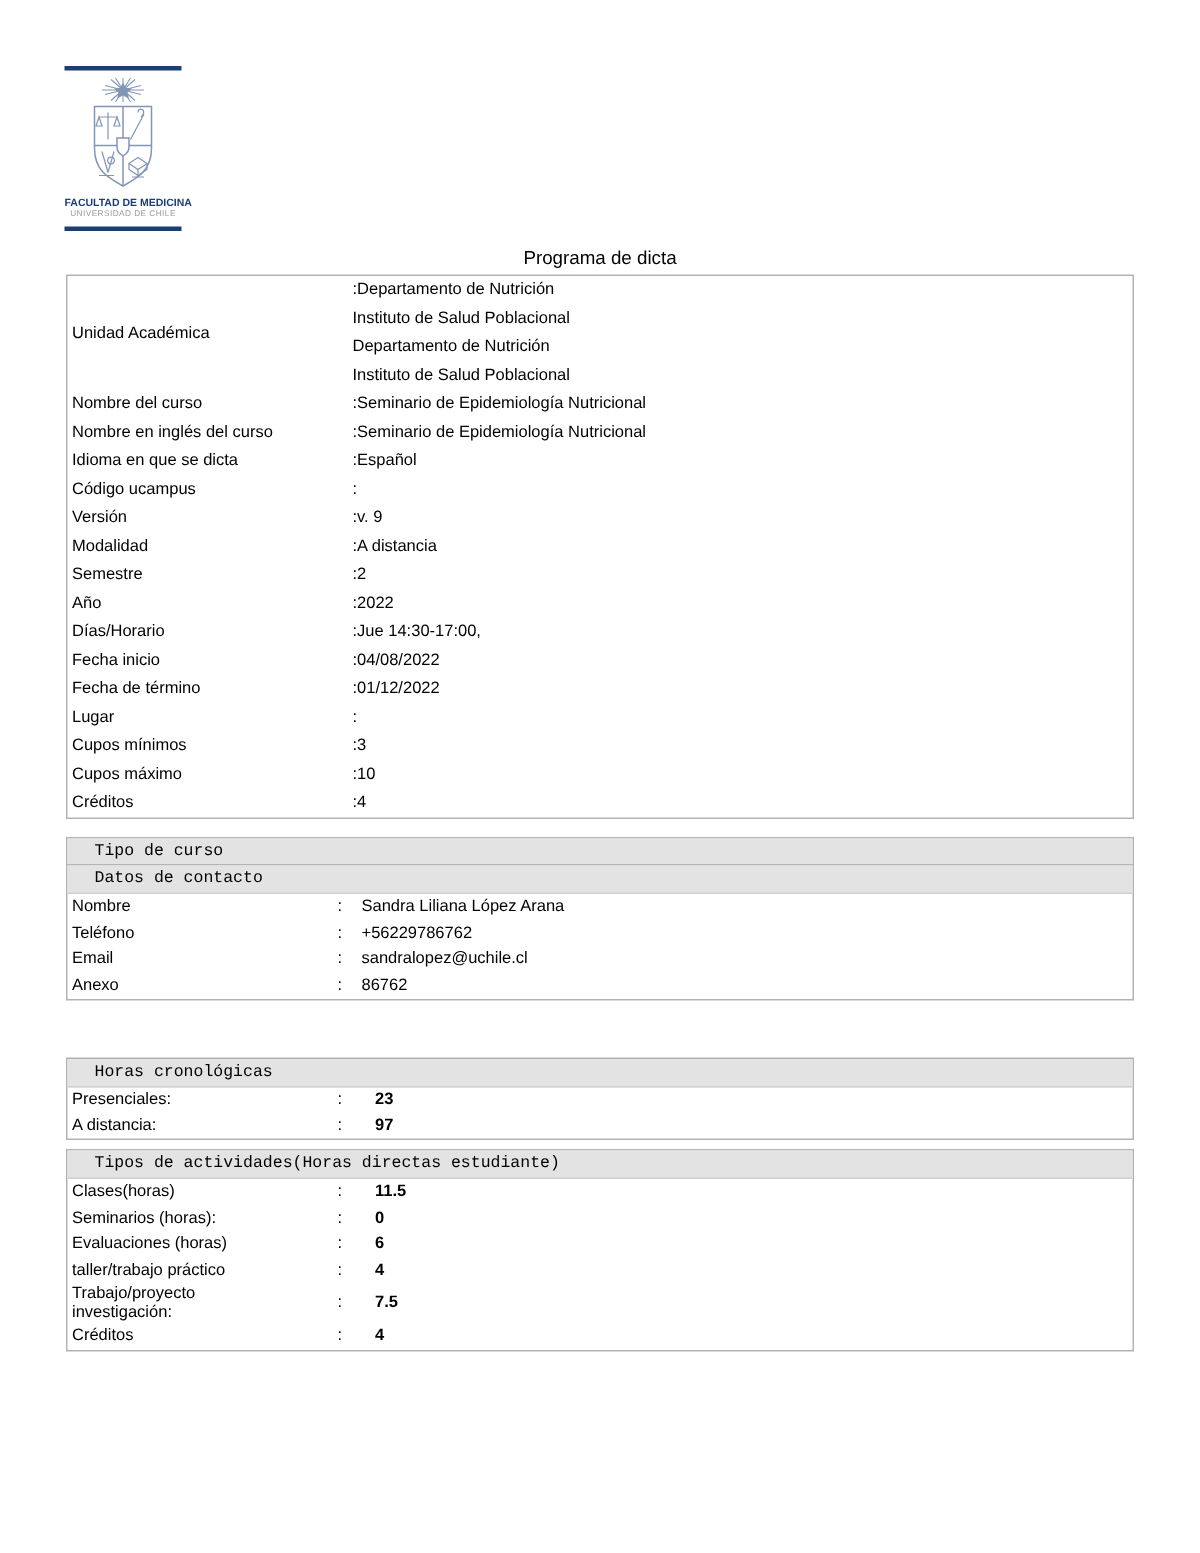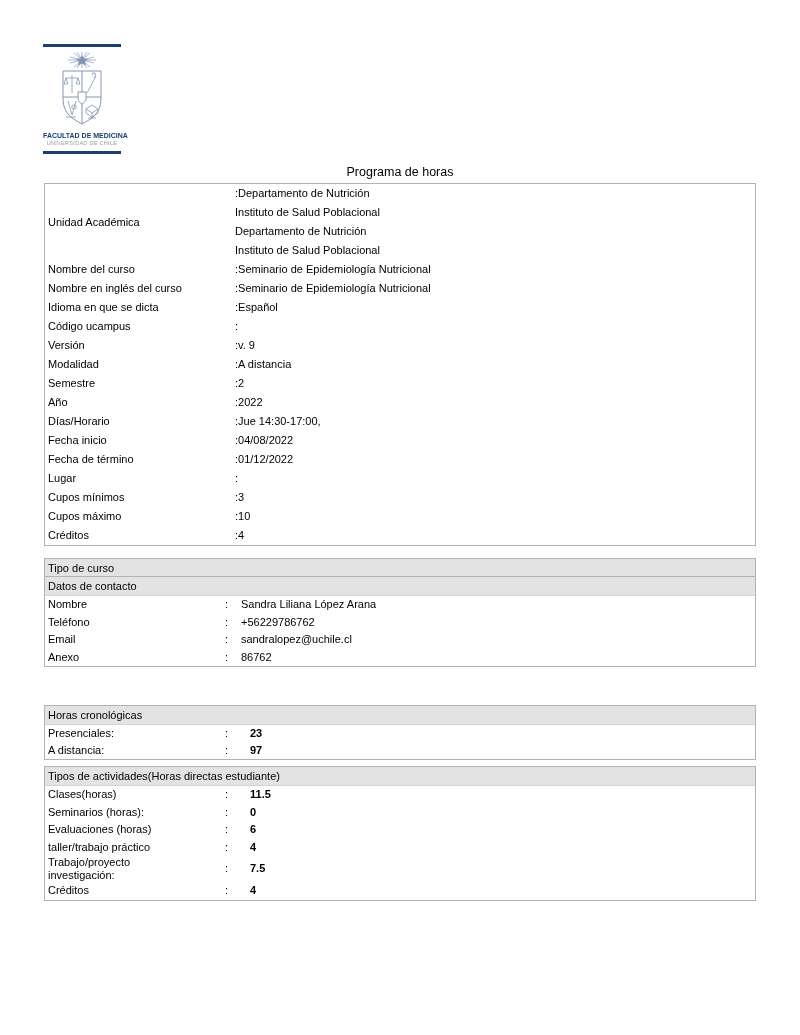--- a/index.html
+++ b/index.html
@@ -20,21 +20,21 @@
   .title{position:absolute;top:163px;left:0;width:800px;text-align:center;font-size:12.5px;line-height:18px;}
   
   .t1{position:absolute;left:44px;top:183px;width:712px;box-sizing:border-box;
       border:1px solid #b3b3b3;background:#fff;font-size:11px;}
   .t1 .row{display:flex;align-items:center;}
   .t1 .label{flex:0 0 190px;box-sizing:border-box;padding-left:3px;line-height:19px;}
   .t1 .value{flex:1;line-height:19px;white-space:pre-line;}
   
   .sec{position:absolute;left:44px;width:712px;box-sizing:border-box;
        border:1px solid #b3b3b3;background:#fff;font-size:11px;}
-  .sechdr{background:#e3e3e3;border-bottom:1px solid #d2d2d2;line-height:18px;height:18px;padding-left:3px;}
+  .sechdr{background:#e3e3e3;border-bottom:1px solid #d2d2d2;line-height:18px;height:18px;padding-left:18px;font-family:Liberation Mono, monospace;}
   .secval{line-height:21px;padding-left:3px;font-size:11.5px;}
   .crow{display:flex;align-items:center;}
   .clabel{flex:0 0 180px;box-sizing:border-box;padding-left:3px;line-height:17.5px;white-space:pre-line;}
   .clabel.two-line{line-height:13px;}
   .ccolon{flex:0 0 16px;line-height:17.5px;}
   .cvalue{flex:1;line-height:17.5px;}
   .sec.num .cvalue{padding-left:9px;font-weight:bold;}
   .sec.horas .clabel,.sec.horas .ccolon,.sec.horas .cvalue{line-height:17px;}
 </style>
 </head>
@@ -86,21 +86,21 @@
       </g>
 
       <path d="M27 41 h8 v6 c0 4 -2.5 5 -4 6 c-1.5 -1 -4 -2 -4 -6 z" fill="#ffffff"></path>
     </g>
   </svg>
   <div class="l1">FACULTAD DE MEDICINA</div>
   <div class="l2">UNIVERSIDAD DE CHILE</div>
   <div class="bar bottom"></div>
 </div>
 
-<div class="title">Programa de horas</div>
+<div class="title">Programa de dicta</div>
 
 <div class="t1">
   <div class="row">
       <div class="label">Unidad Académica</div>
       <div class="value">:Departamento de Nutrición
 Instituto de Salud Poblacional
 Departamento de Nutrición
 Instituto de Salud Poblacional</div>
     </div>
   <div class="row">

